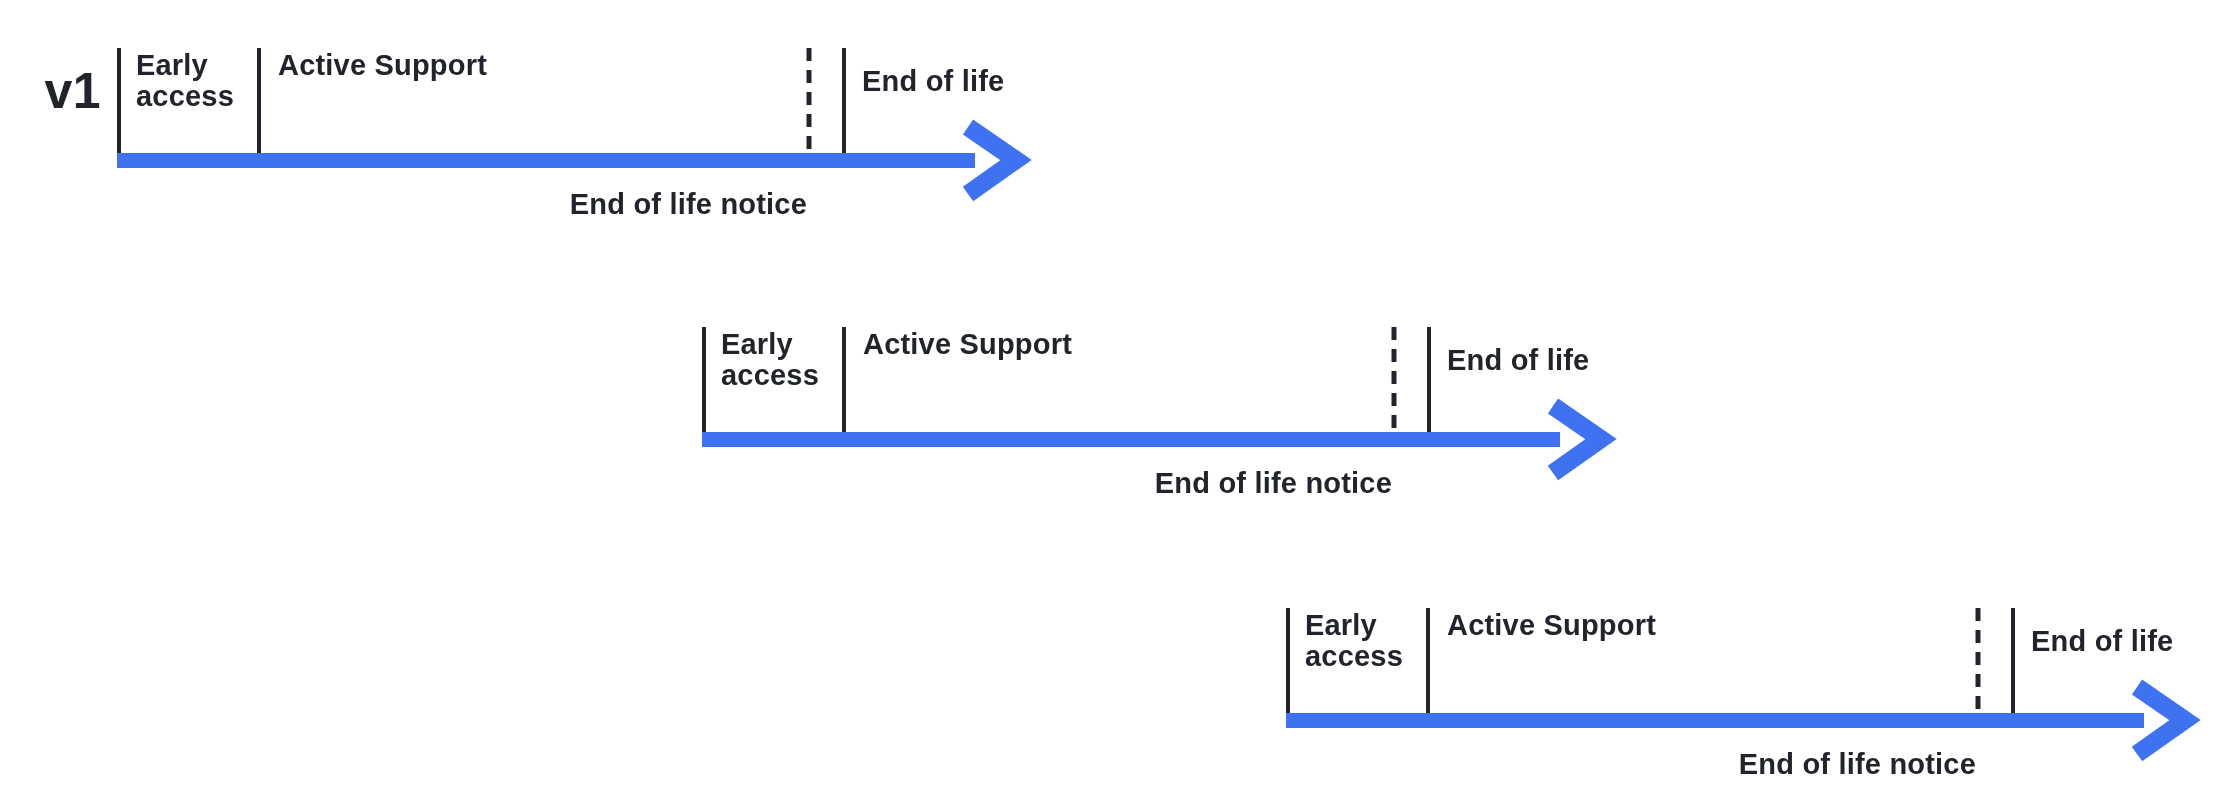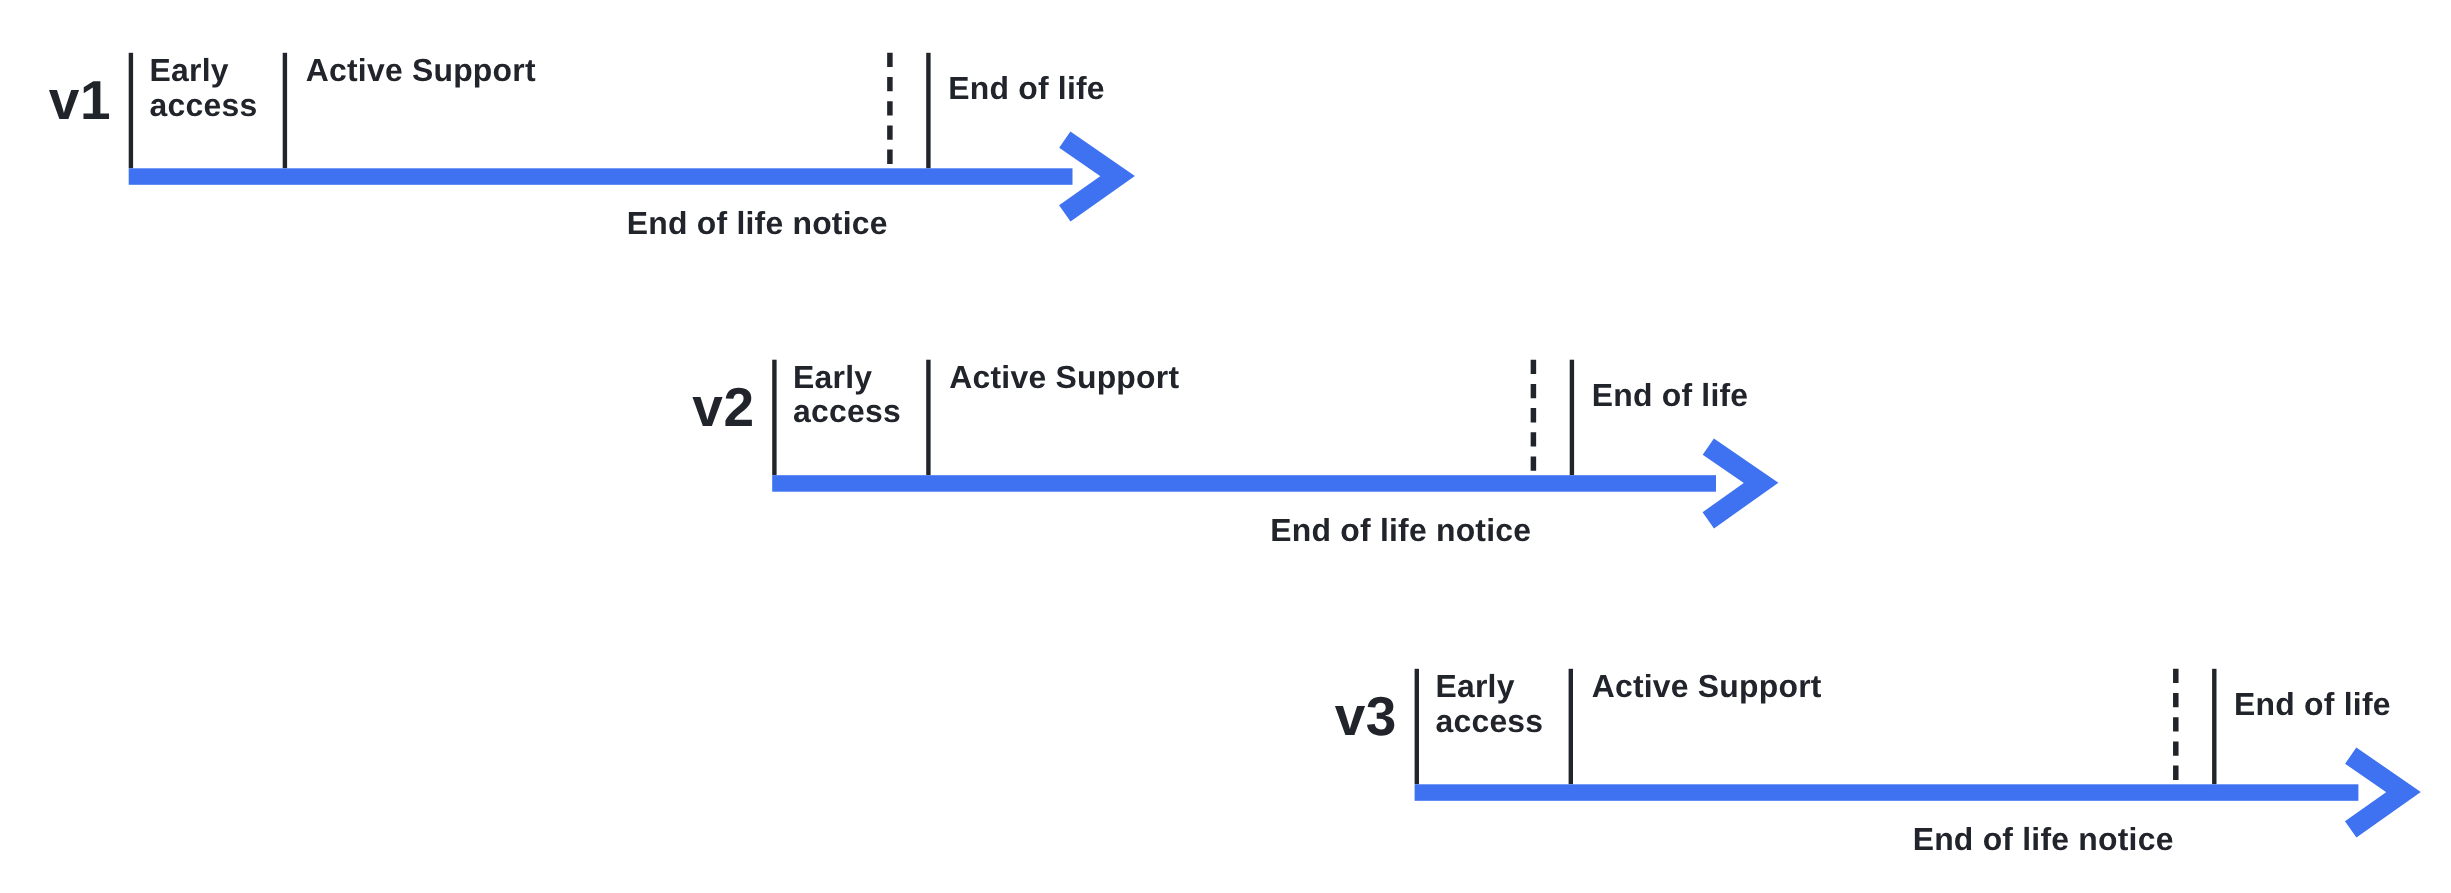--- a/index.html
+++ b/index.html
@@ -113,37 +113,35 @@
       <rect class="bar" x="0" y="105" width="858" height="15"></rect>
       <polyline class="head" points="851,79 899,112 851,146"></polyline>
     </svg>
     <div class="phase phase-early">Early access</div>
     <div class="phase phase-active">Active Support</div>
     <div class="phase phase-eol">End of life</div>
     <div class="phase phase-notice">End of life notice</div>
   </div>
 
   <div class="row row-v2">
-    <div class="vlabel">v2</div>
     <svg class="tl-svg" width="920" height="170" viewBox="0 0 920 170">
       <line class="tick" x1="2" y1="0" x2="2" y2="105"></line>
       <line class="tick" x1="142" y1="0" x2="142" y2="105"></line>
       <line class="dash" x1="692" y1="0" x2="692" y2="102"></line>
       <line class="tick" x1="727" y1="0" x2="727" y2="105"></line>
       <rect class="bar" x="0" y="105" width="858" height="15"></rect>
       <polyline class="head" points="851,79 899,112 851,146"></polyline>
     </svg>
     <div class="phase phase-early">Early access</div>
     <div class="phase phase-active">Active Support</div>
     <div class="phase phase-eol">End of life</div>
     <div class="phase phase-notice">End of life notice</div>
   </div>
 
   <div class="row row-v3">
-    <div class="vlabel">v3</div>
     <svg class="tl-svg" width="920" height="170" viewBox="0 0 920 170">
       <line class="tick" x1="2" y1="0" x2="2" y2="105"></line>
       <line class="tick" x1="142" y1="0" x2="142" y2="105"></line>
       <line class="dash" x1="692" y1="0" x2="692" y2="102"></line>
       <line class="tick" x1="727" y1="0" x2="727" y2="105"></line>
       <rect class="bar" x="0" y="105" width="858" height="15"></rect>
       <polyline class="head" points="851,79 899,112 851,146"></polyline>
     </svg>
     <div class="phase phase-early">Early access</div>
     <div class="phase phase-active">Active Support</div>

